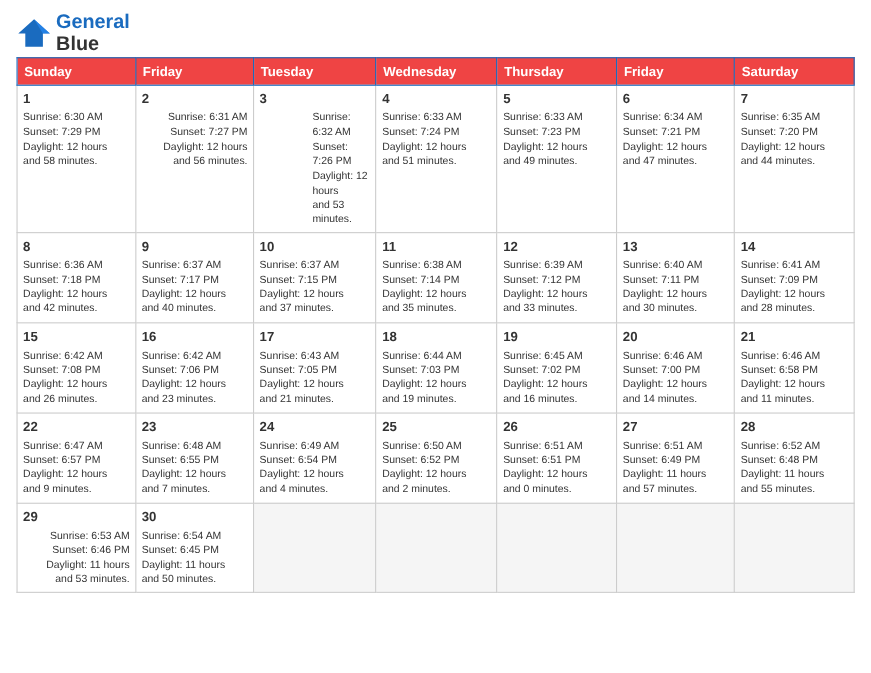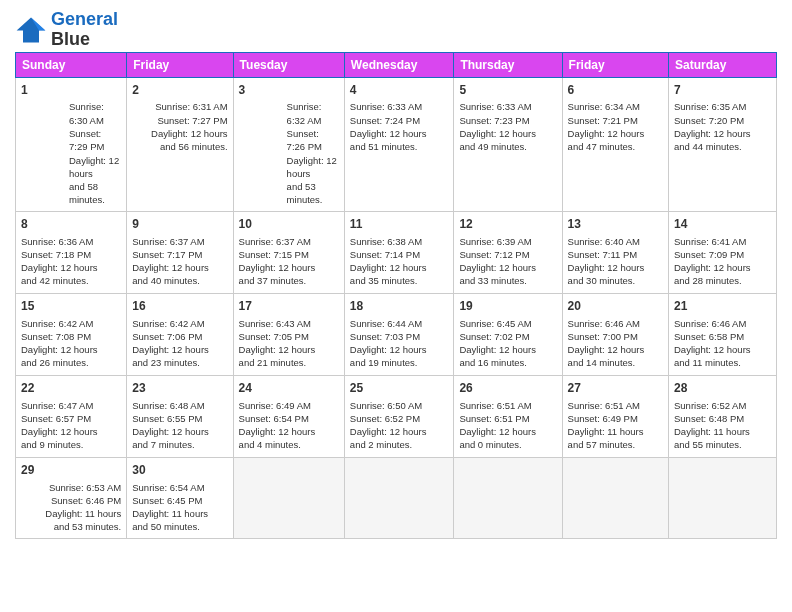--- a/index.html
+++ b/index.html
@@ -49,21 +49,21 @@
     .location {
       font-size: 14px;
       color: #555;
     }
     .calendar {
       width: 100%;
       border-collapse: collapse;
       font-size: 10px;
     }
     .calendar th {
-      background: #d946ef;
+      background: #ef4444;
       color: #fff;
       text-align: left;
       padding: 5px 6px;
       font-size: 12px;
       font-weight: bold;
       border: 1px solid #1a6bbf;
     }
     .calendar td {
       border: 1px solid #ccc;
       vertical-align: top;
@@ -121,21 +121,21 @@
           <th>Wednesday</th>
           <th>Thursday</th>
           <th>Friday</th>
           <th>Saturday</th>
         </tr>
     </thead>
     <tbody id="calendar-body">
         <tr>
           <td>
             <span class="day-num">1</span>
-            <div class="day-info" style="white-space: pre-wrap; margin-left: 48px;">Sunrise: 6:30 AM
+            <div class="day-info" style="white-space: pre-wrap;">Sunrise: 6:30 AM
 Sunset: 7:29 PM
 Daylight: 12 hours
 and 58 minutes.</div>
           </td>
           <td>
             <span class="day-num">2</span>
             <div class="day-info" style="white-space: pre-wrap; text-align: right;">Sunrise: 6:31 AM
 Sunset: 7:27 PM
 Daylight: 12 hours
 and 56 minutes.</div>

